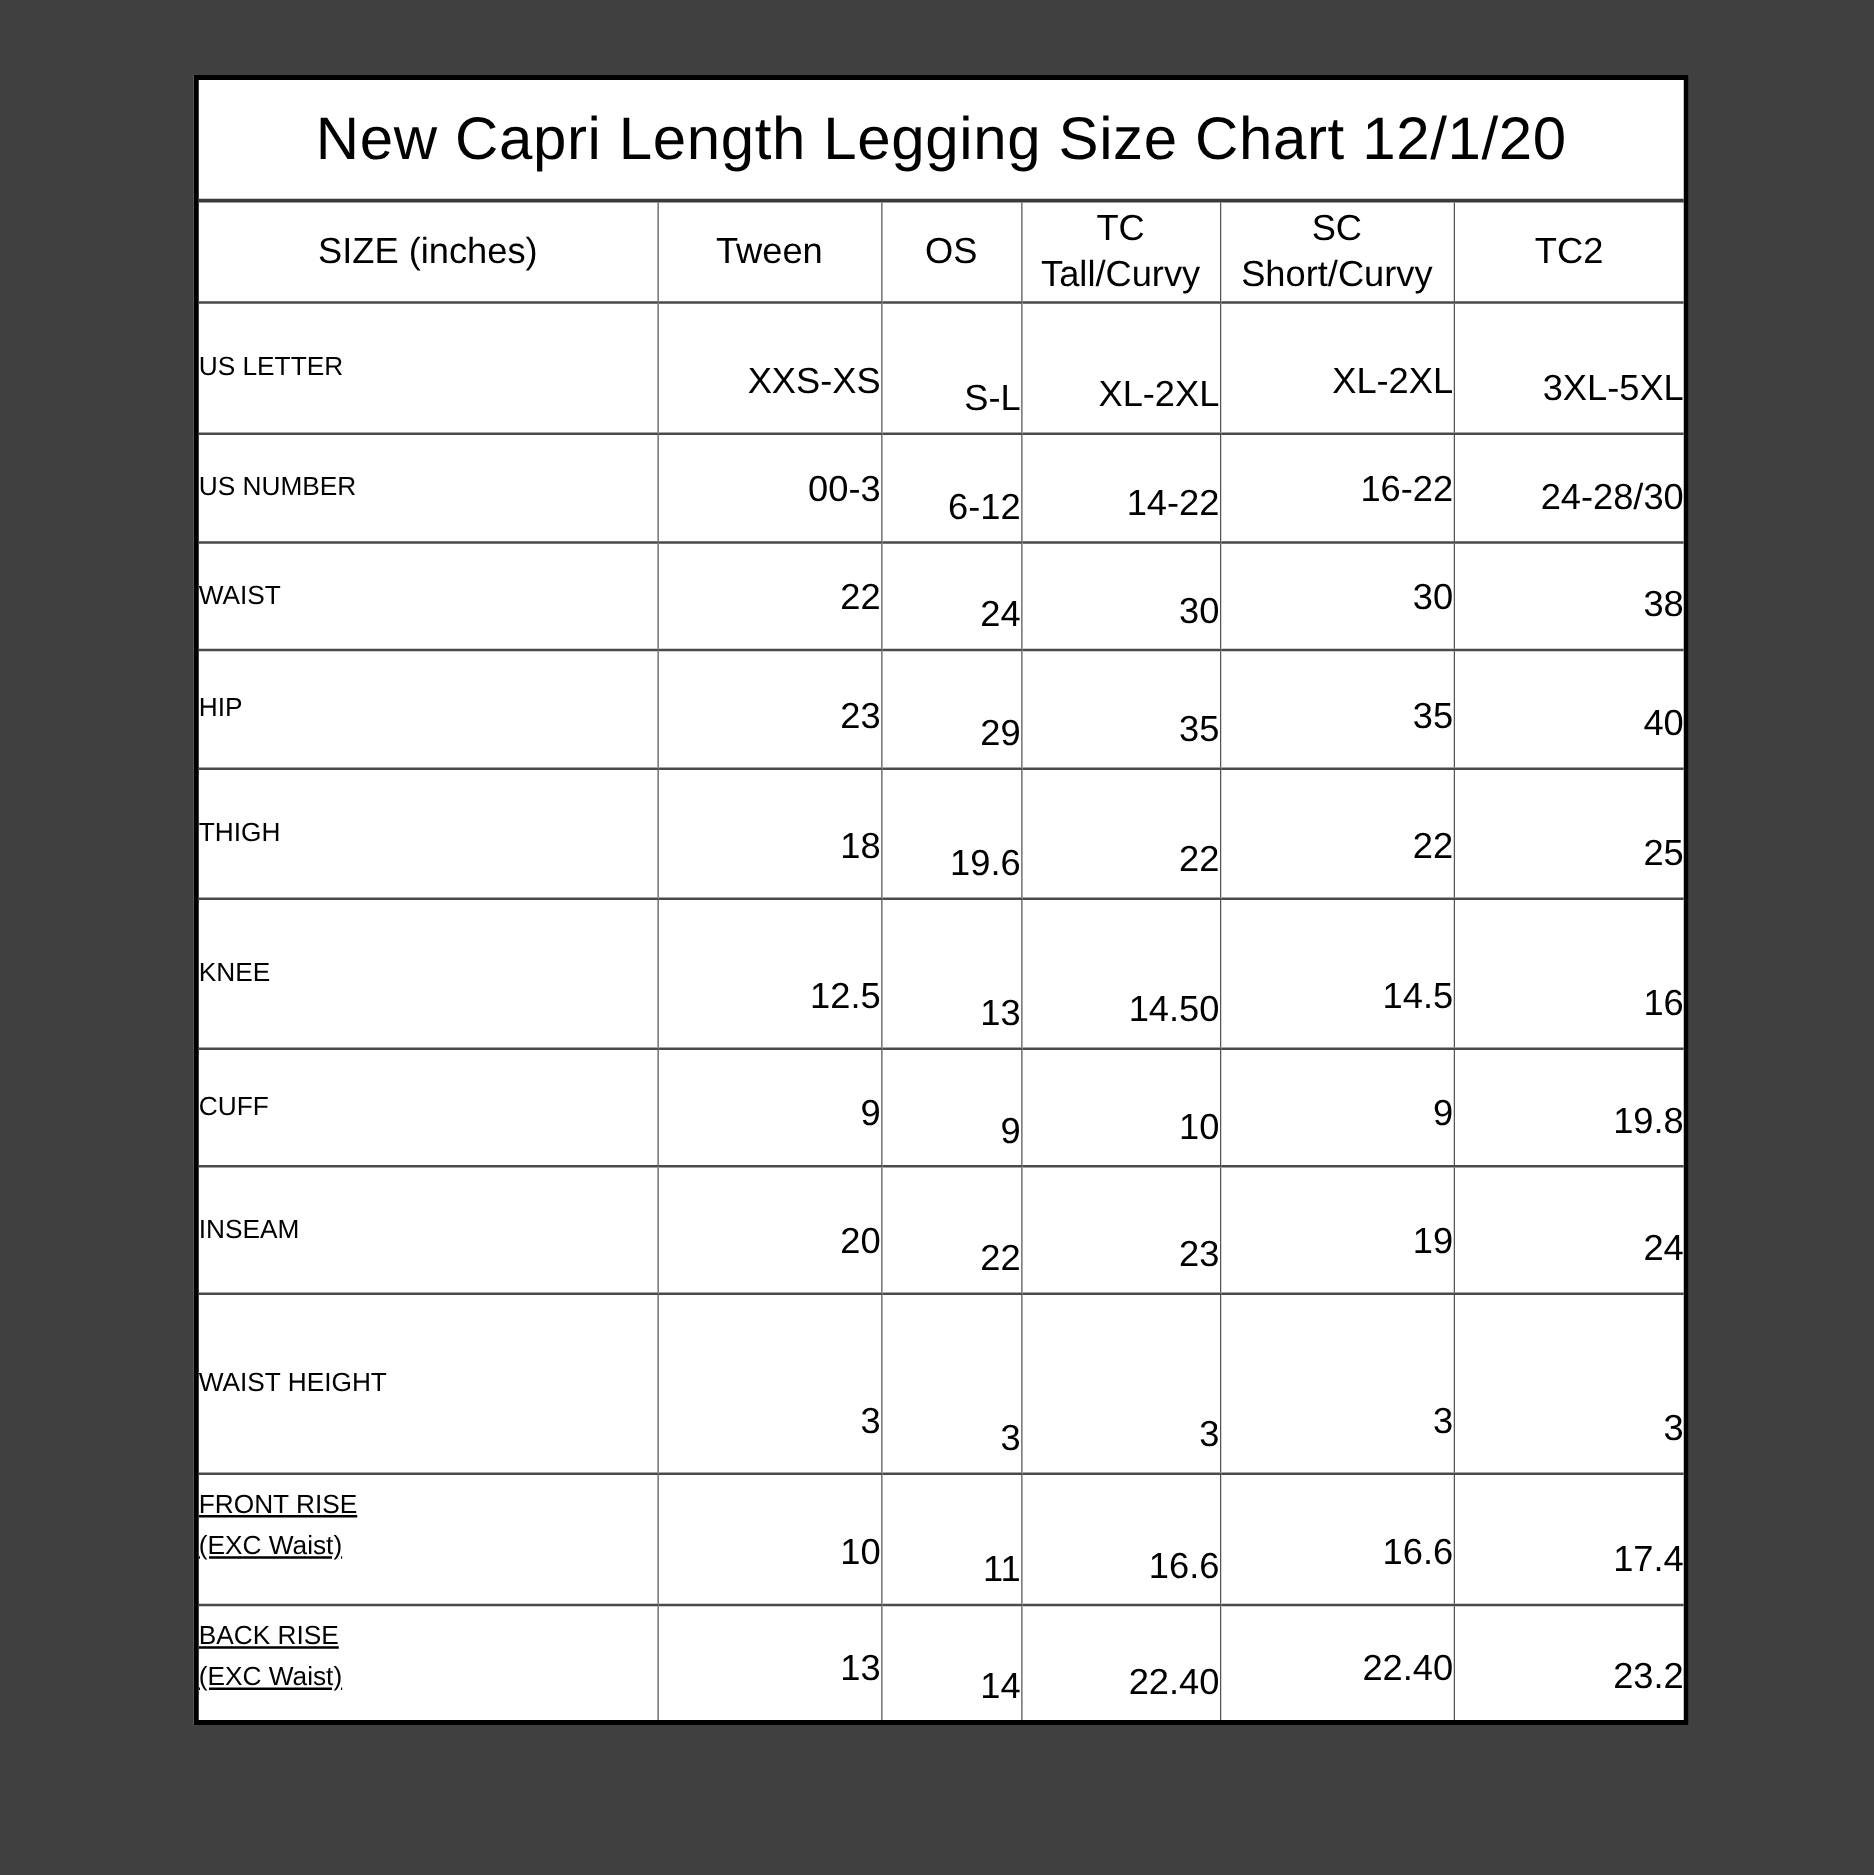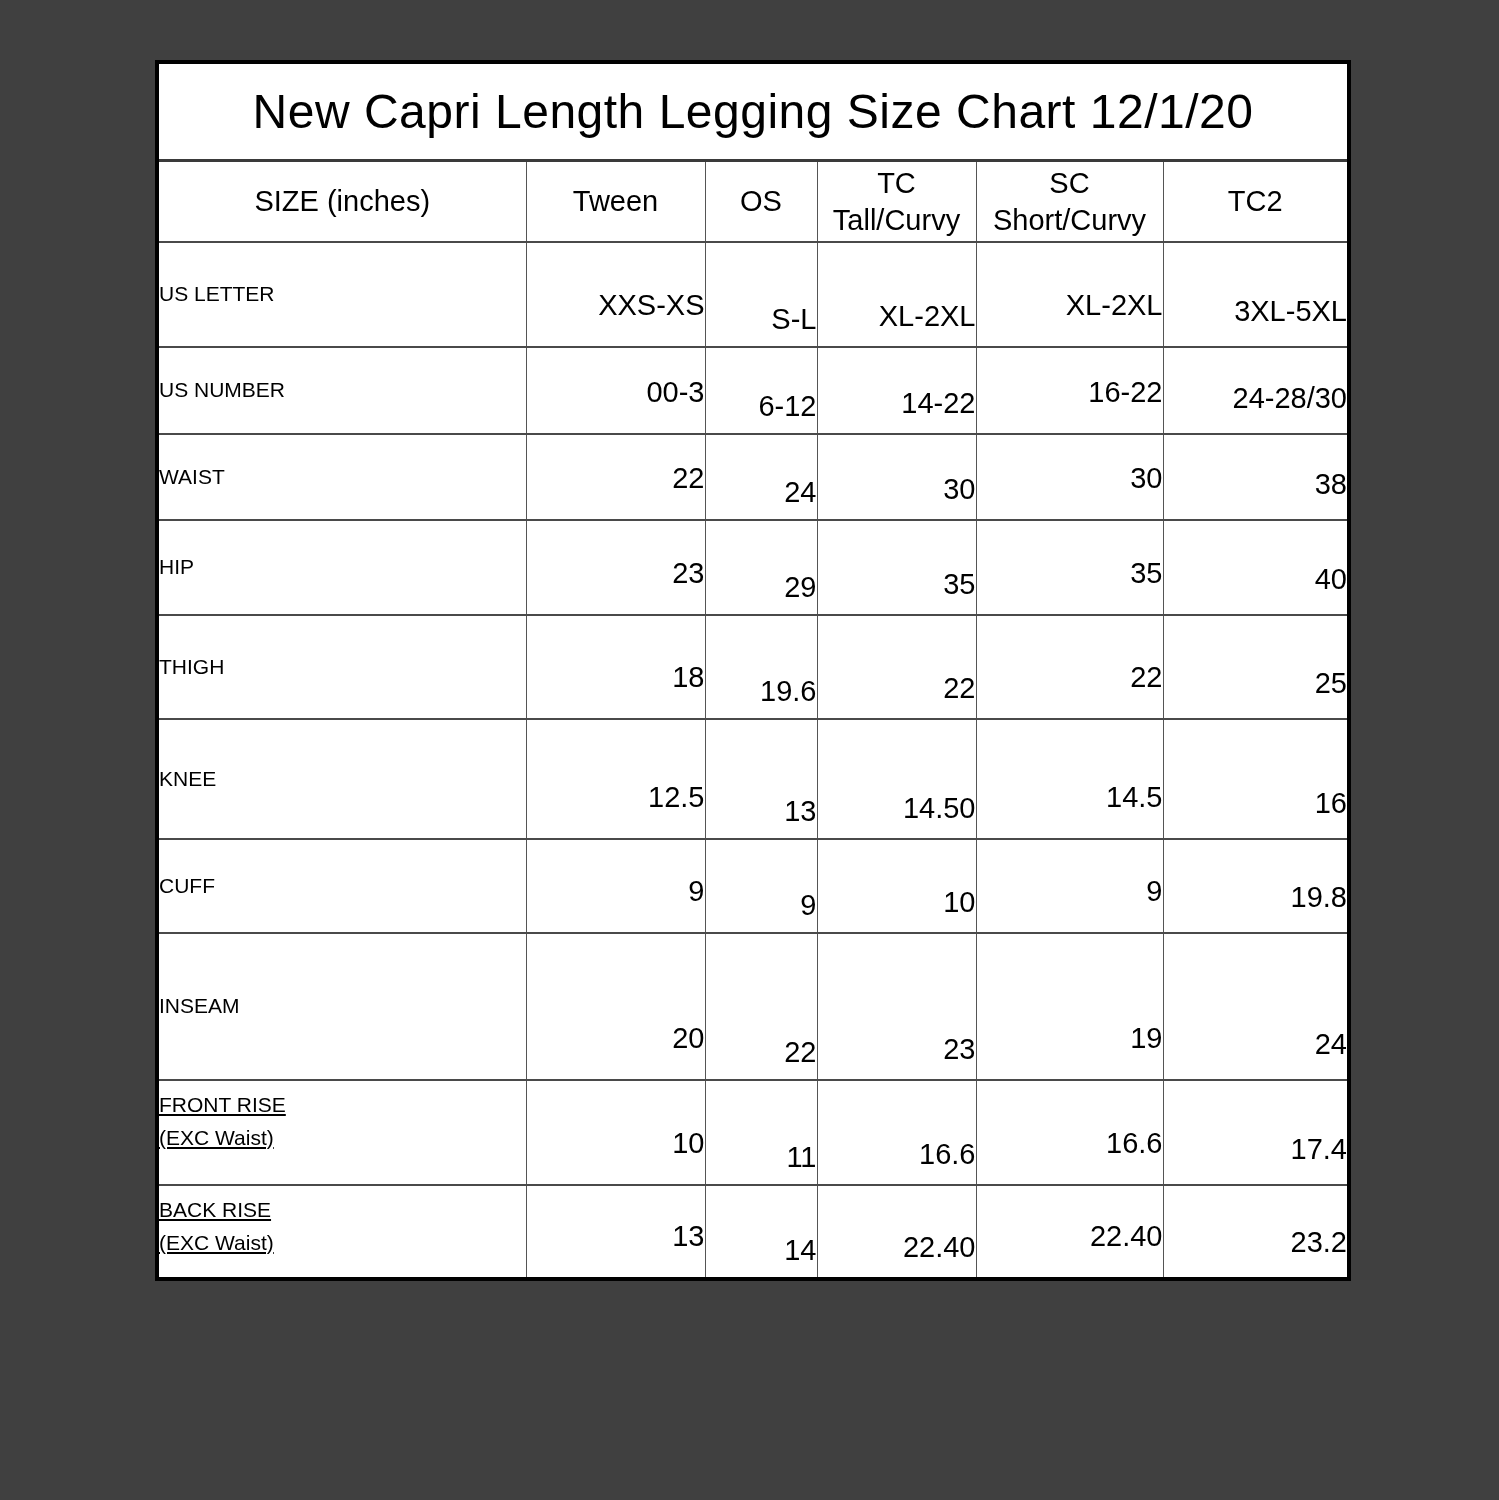--- a/index.html
+++ b/index.html
@@ -166,27 +166,35 @@
             <td class="vcell c5">16</td>
           </tr>
           <tr style="height: 94px;">
             <th class="rlabel">CUFF</th>
             <td class="vcell c1">9</td>
             <td class="vcell c2">9</td>
             <td class="vcell c3">10</td>
             <td class="vcell c4">9</td>
             <td class="vcell c5">19.8</td>
           </tr>
-          <tr style="height: 147px;">
+          <tr style="height: 102px;">
             <th class="rlabel">INSEAM</th>
             <td class="vcell c1">20</td>
             <td class="vcell c2">22</td>
             <td class="vcell c3">23</td>
             <td class="vcell c4">19</td>
             <td class="vcell c5">24</td>
+          </tr>
+          <tr style="height: 144px;">
+            <th class="rlabel">WAIST HEIGHT</th>
+            <td class="vcell c1">3</td>
+            <td class="vcell c2">3</td>
+            <td class="vcell c3">3</td>
+            <td class="vcell c4">3</td>
+            <td class="vcell c5">3</td>
           </tr>
           <tr style="height: 105px;">
             <th class="rlabel top">FRONT RISE
 (EXC Waist)</th>
             <td class="vcell c1">10</td>
             <td class="vcell c2">11</td>
             <td class="vcell c3">16.6</td>
             <td class="vcell c4">16.6</td>
             <td class="vcell c5">17.4</td>
           </tr>

